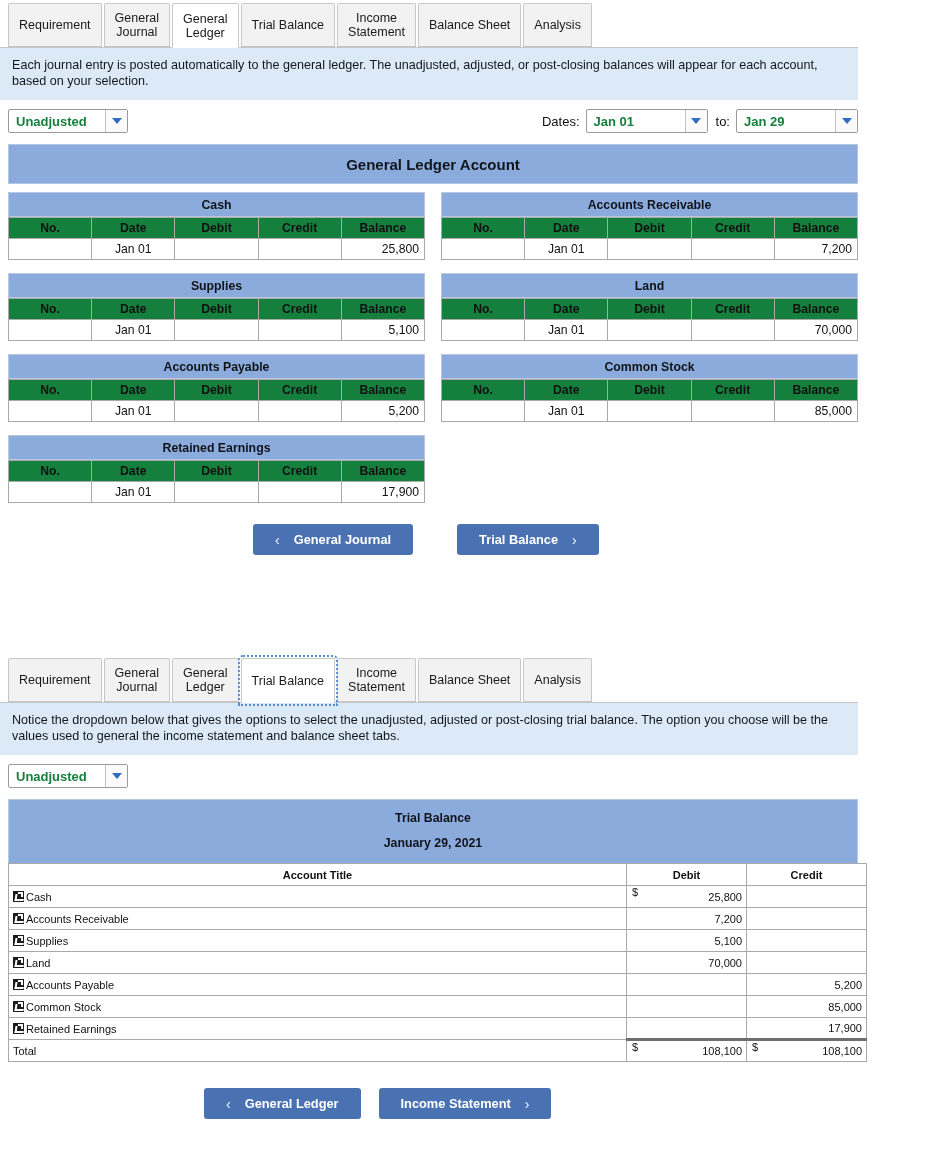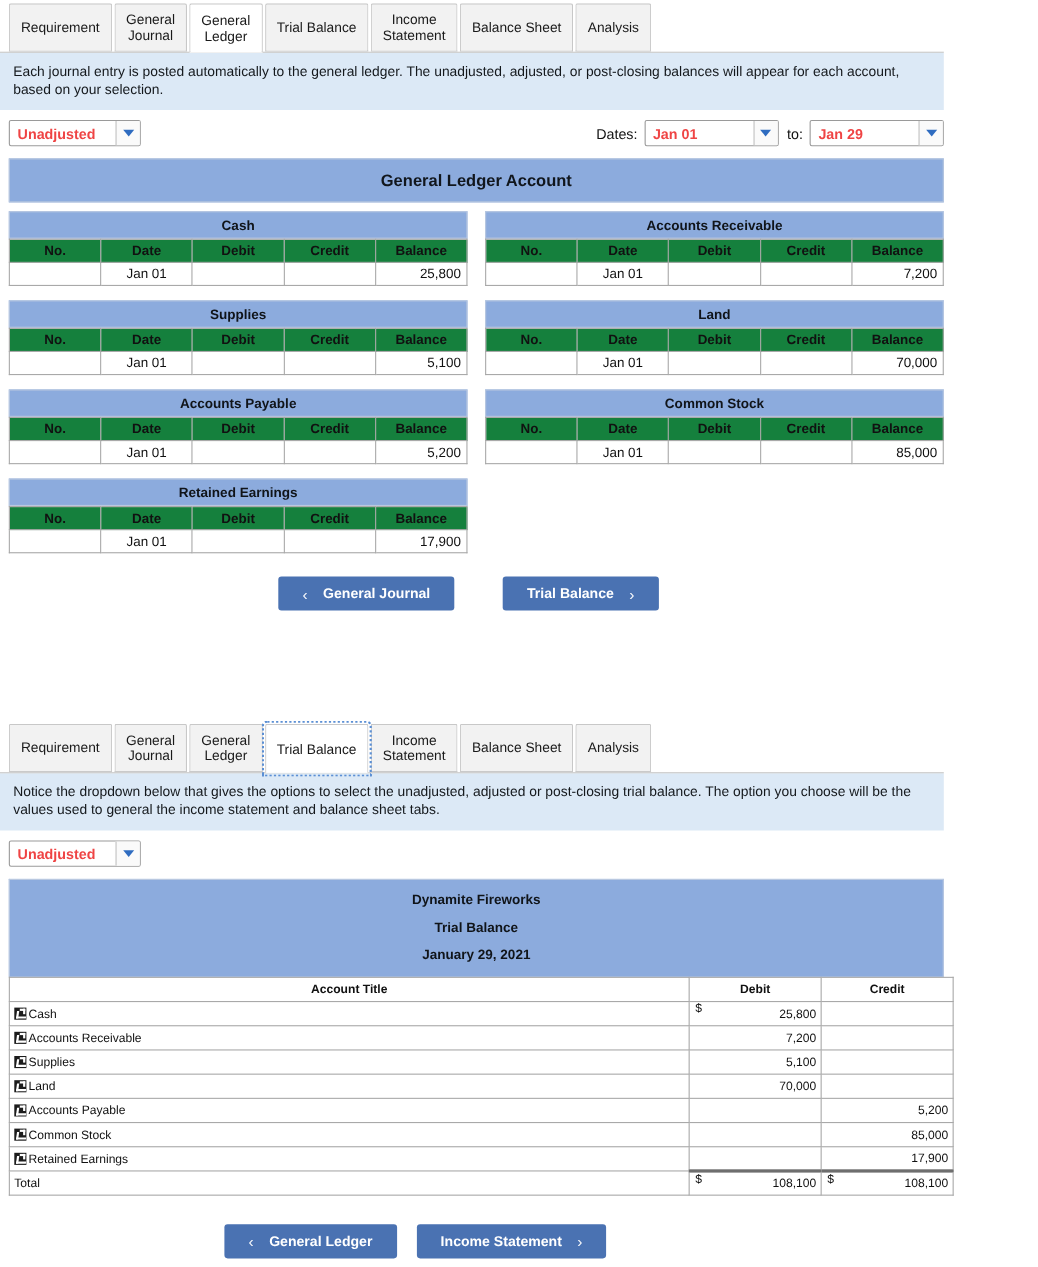--- a/index.html
+++ b/index.html
@@ -88,21 +88,21 @@
     border: 1px solid #9a9a9a;
     background: #fff;
     border-radius: 2px;
     cursor: pointer;
   }
   .selectbox .sel-val {
     display: flex; align-items: center;
     padding: 0 10px 0 7px;
     font-size: 13px;
     font-weight: bold;
-    color: #ef4444;
+    color: #15803d;
     white-space: nowrap;
   }
   .selectbox .sel-arrow {
     width: 22px;
     border-left: 1px solid #c2c2c2;
     background: #fafafa;
     display: flex; align-items: center; justify-content: center;
   }
   .caret {
     width: 0; height: 0;
@@ -469,21 +469,20 @@
       <div class="selectbox w-unadj">
         <span class="sel-val">Unadjusted</span>
         <span class="sel-arrow">
             <i class="caret"></i>
           </span>
       </div>
     </div>
 
     <div class="tb-wrap">
       <div class="tb-head">
-        <div>Dynamite Fireworks</div>
         <div>Trial Balance</div>
         <div>January 29, 2021</div>
       </div>
       <table class="tb-table">
         <thead>
             <tr id="tb-head-row">
               <th class="tb-c-title">Account Title</th>
               <th class="tb-c-amt">Debit</th>
               <th class="tb-c-amt">Credit</th>
             </tr>

